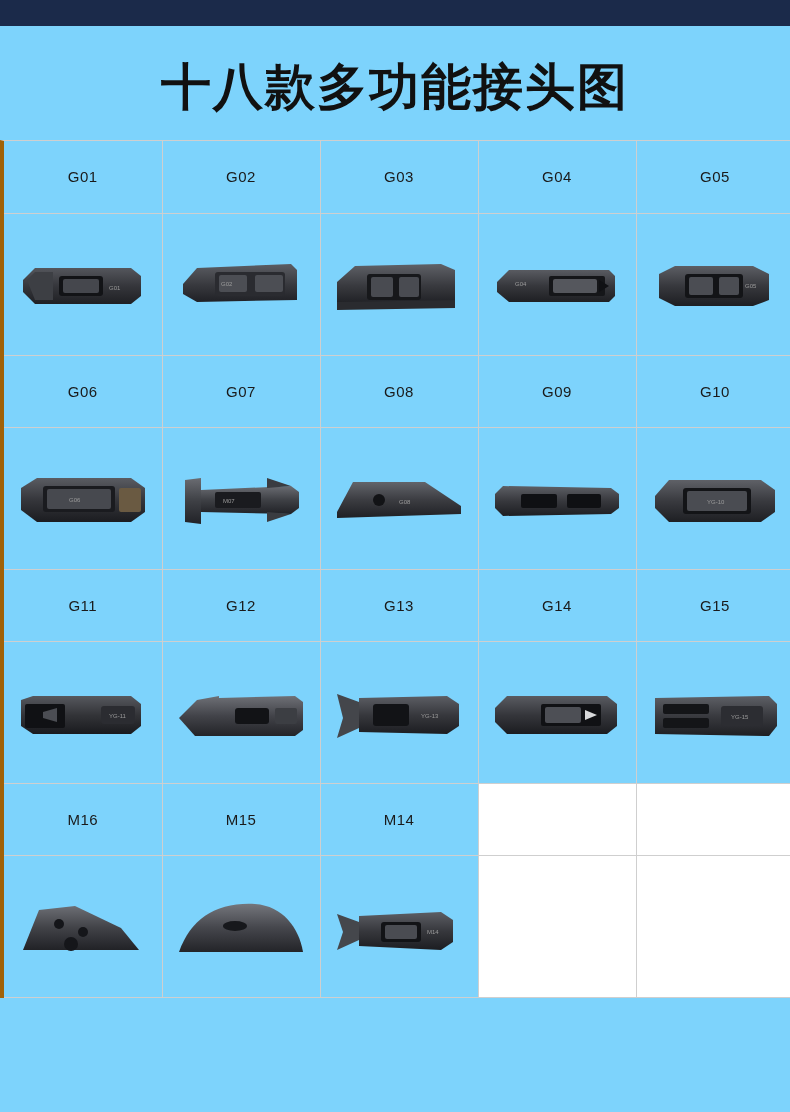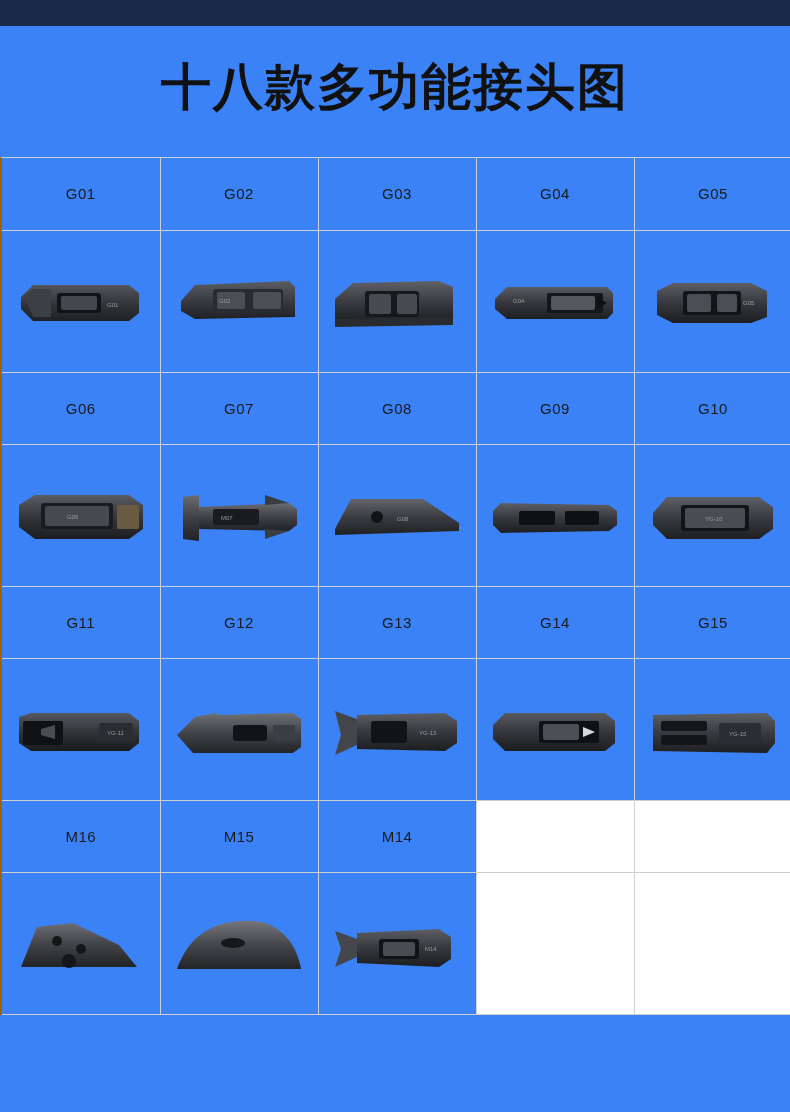--- a/index.html
+++ b/index.html
@@ -6,21 +6,21 @@
   html, body {
     margin: 0;
     padding: 0;
     background: #ffffff;
     font-family: "Liberation Sans", sans-serif;
   }
   #page {
     width: 790px;
     height: 1112px;
     position: relative;
-    background: #3b82f6;
+    background: #7dd3fc;
     overflow: hidden;
   }
   .top-bar {
     width: 100%;
     height: 26px;
     background: #1b2a4a;
   }
   .title-block {
     text-align: center;
     padding-top: 34px;
@@ -35,23 +35,23 @@
     font-family: "DejaVu Sans", sans-serif;
   }
   .title-py {
     font-size: 27px;
     color: #222222;
     margin: 12px 0 0 0;
     letter-spacing: 1px;
     font-weight: 400;
   }
   .grid-wrap {
-    margin-top: 42px;
+    margin-top: 25px;
     border-top: 1px solid #cfcfcf;
-    border-left: 2px solid #a16207;
+    border-left: 4px solid #a16207;
     width: 790px;
   }
   table.grid {
     border-collapse: collapse;
     width: 790px;
     table-layout: fixed;
   }
   table.grid td {
     border-right: 1px solid #cfcfcf;
     border-bottom: 1px solid #cfcfcf;

